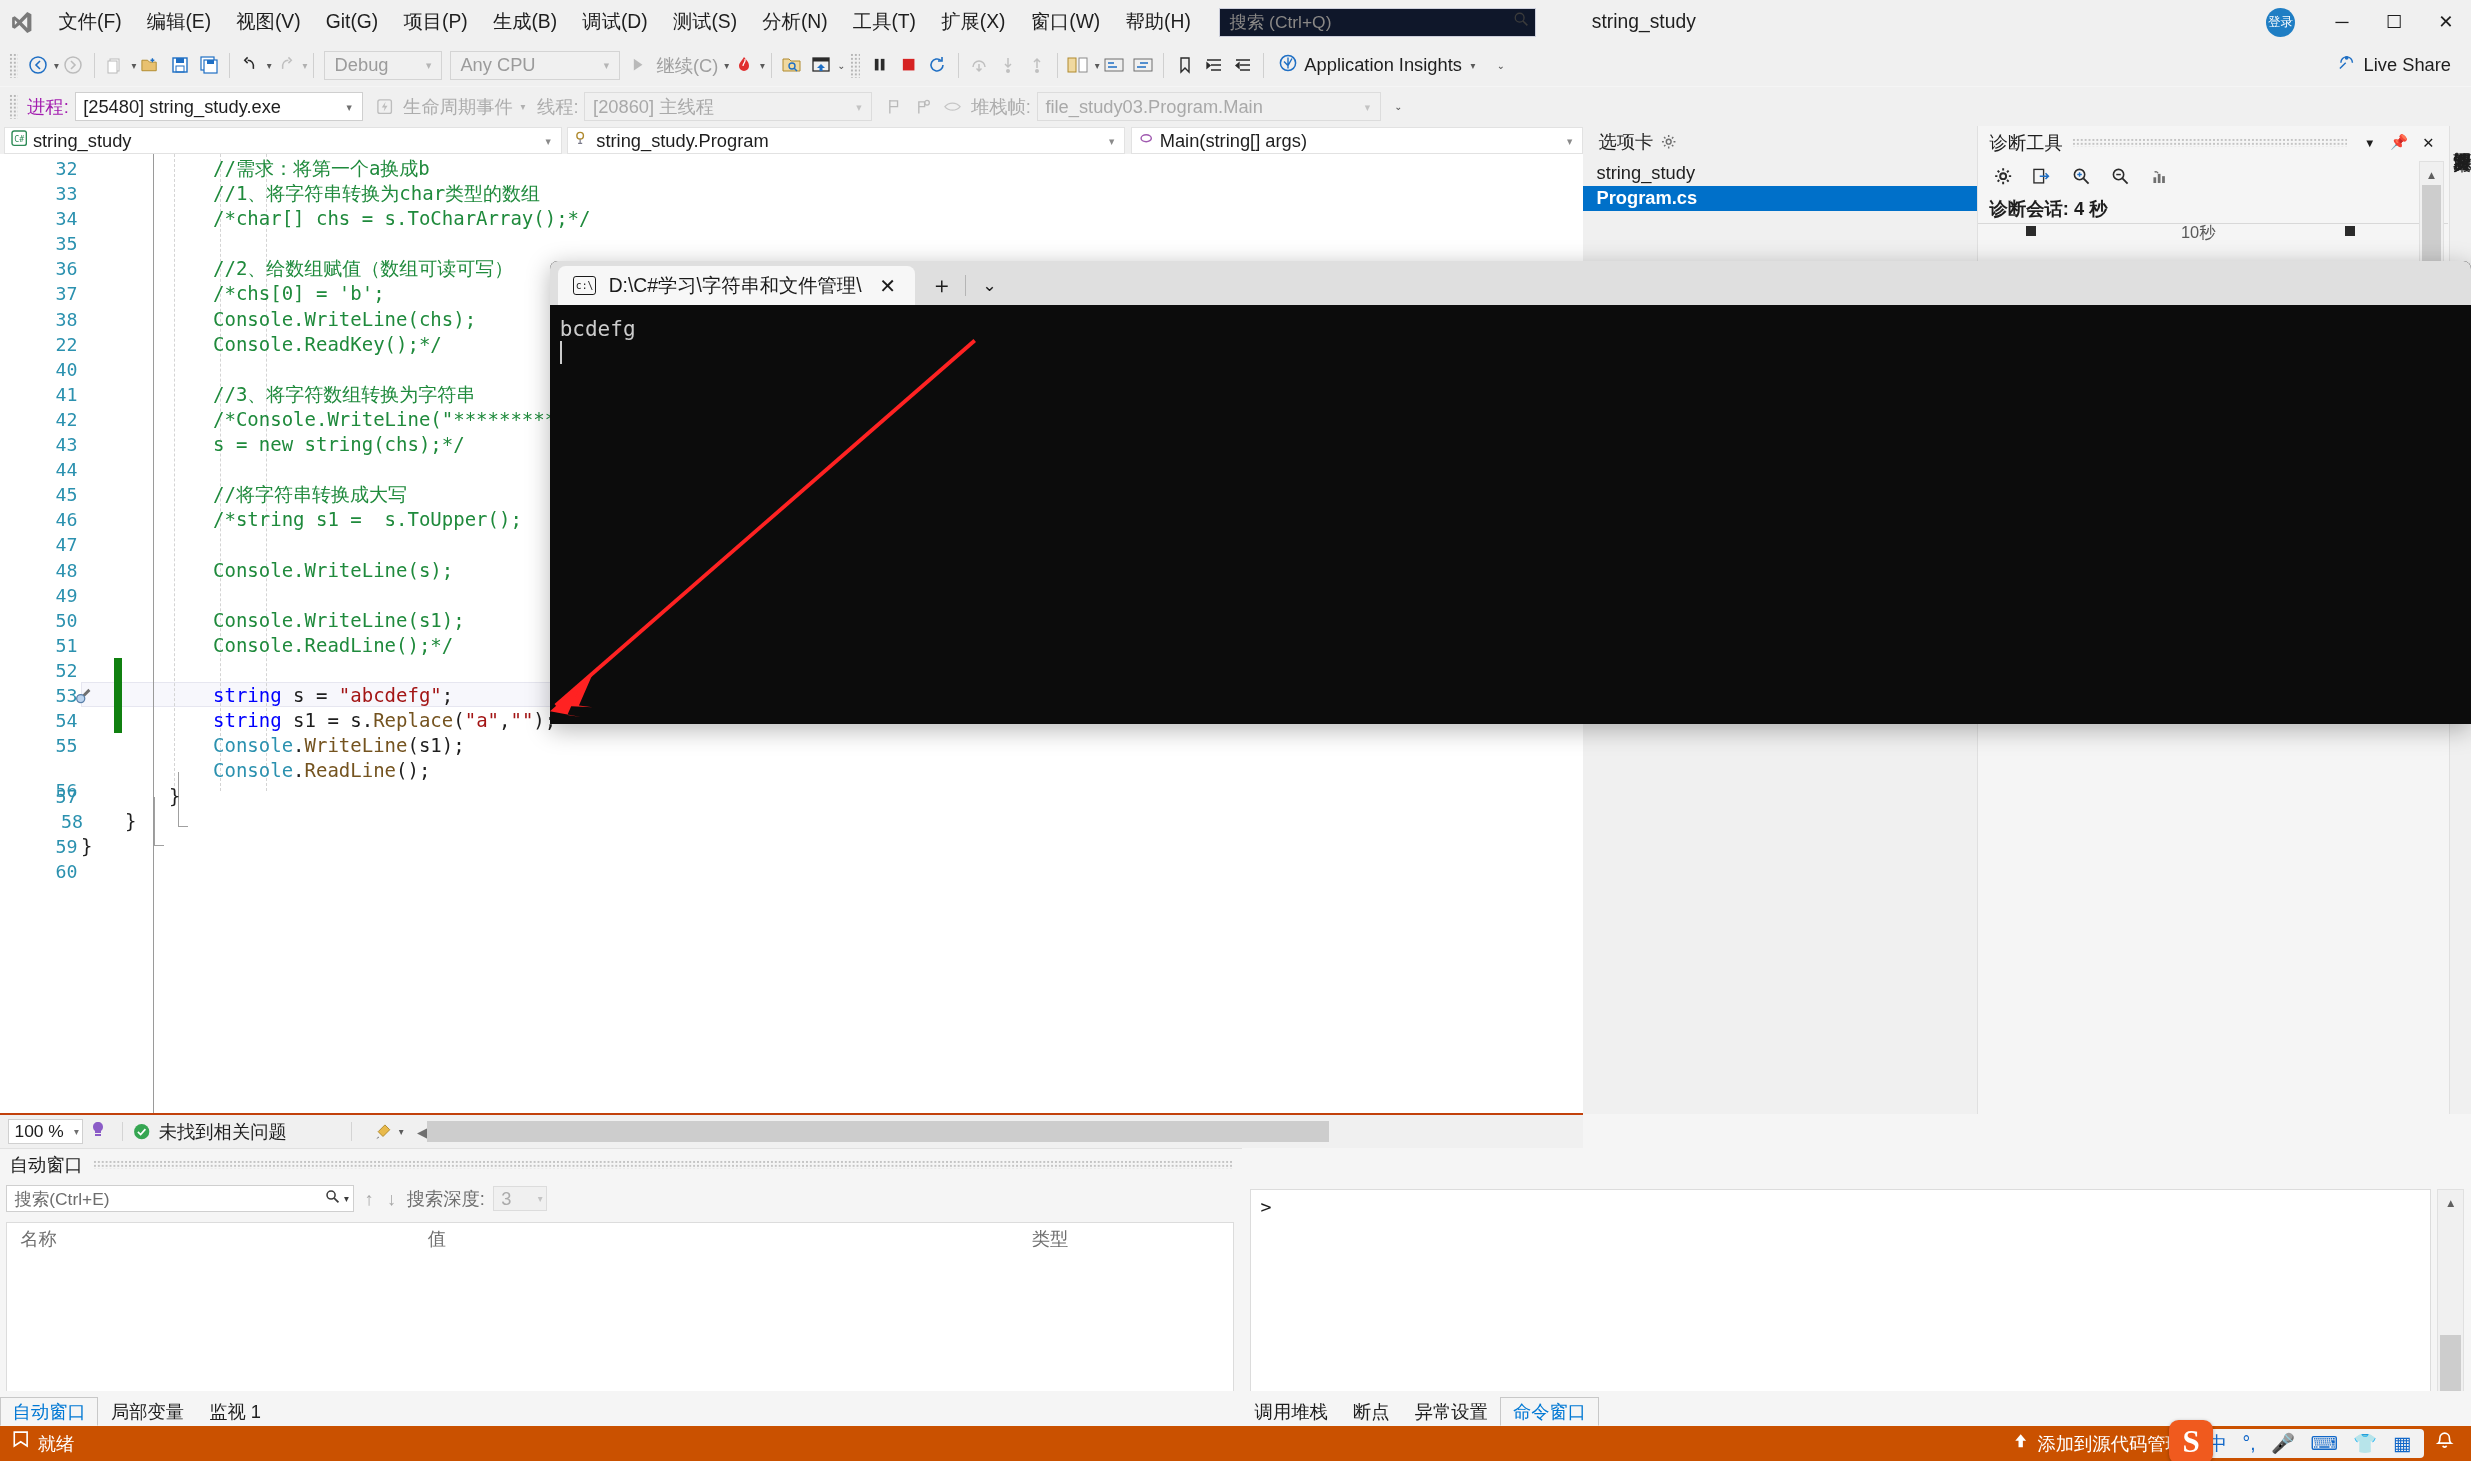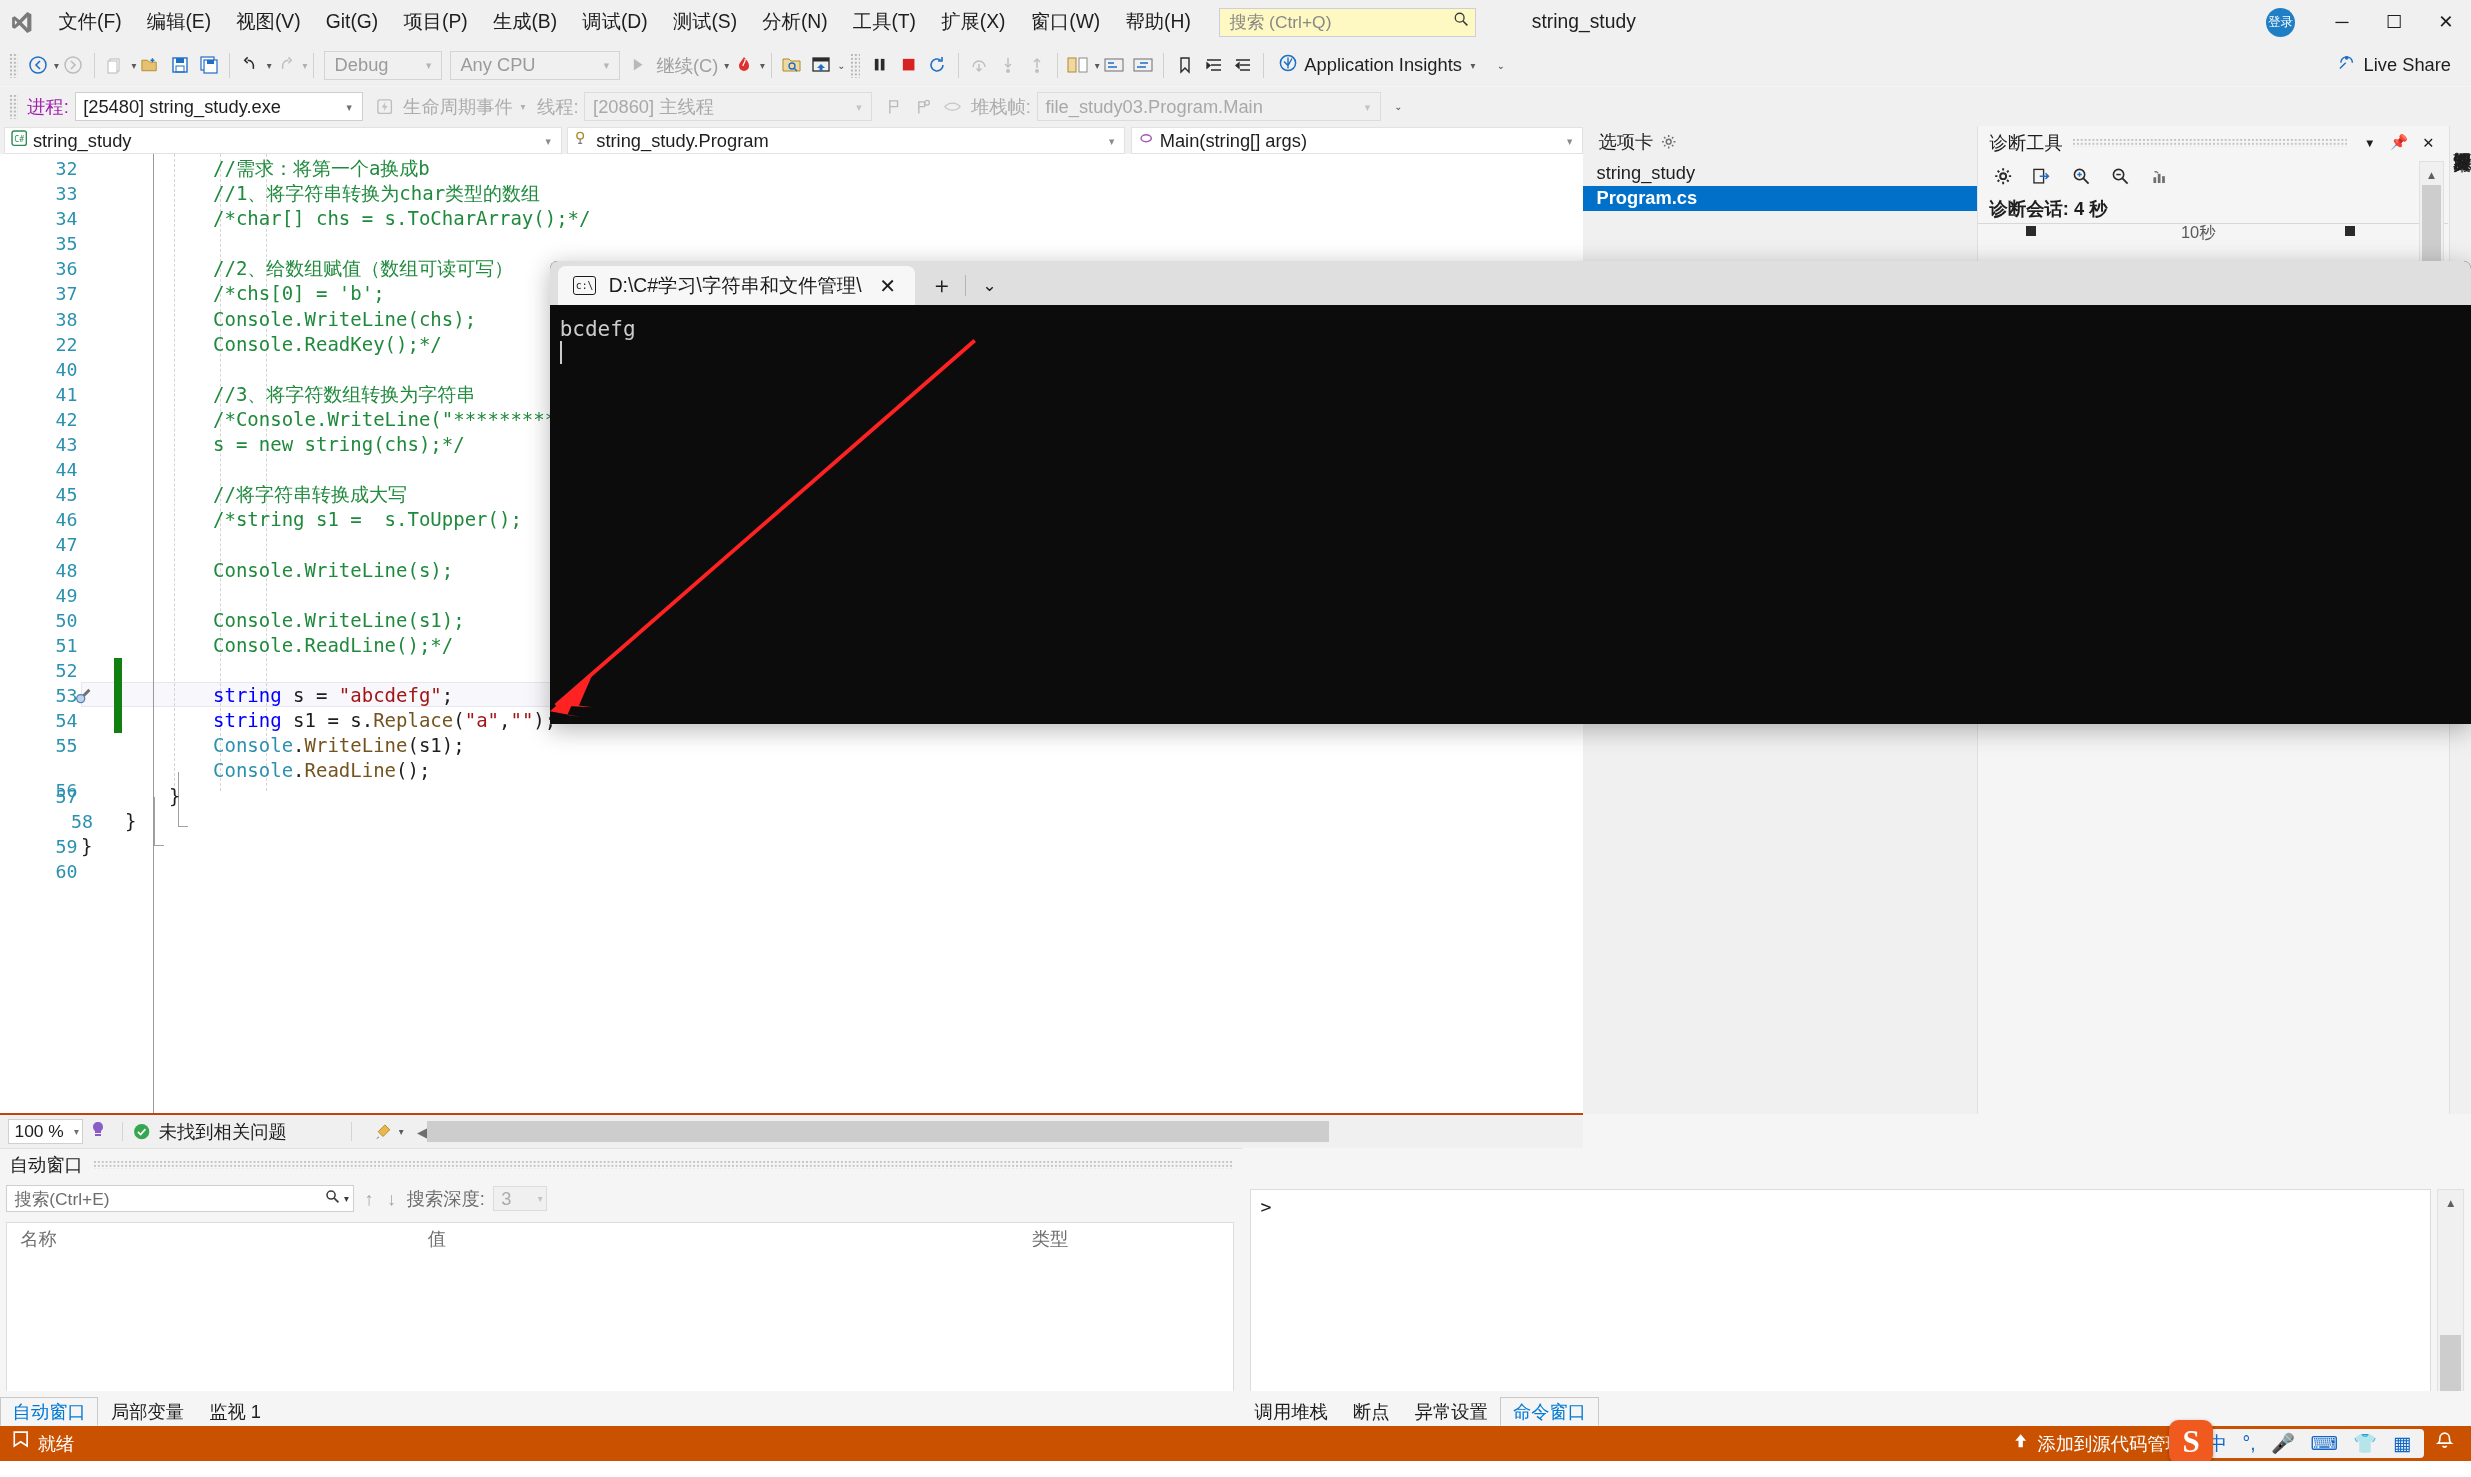--- a/index.html
+++ b/index.html
@@ -17,21 +17,21 @@
   #titlebar {
     position:absolute; left:0; top:0; width:2472px; height:44px;
     background:#f0f0f0; display:flex; align-items:center;
   }
   #vs-logo { width:42px; height:44px; display:flex; align-items:center; justify-content:center; }
   .menu-item {
     padding:0 12.6px; height:44px; line-height:44px; font-size:19.3px; color:#1e1e1e;
     white-space:nowrap; cursor:default;
   }
   #search-box {
-    margin-left:15.4px; width:257px; height:29px; background:#fef9c3;
+    margin-left:15.4px; width:317px; height:29px; background:#0f172a;
     border:1px solid #cccedb; display:flex; align-items:center;
     padding:0 5.8px 0 9.7px; font-size:17.4px; color:#8a8886;
   }
   #search-box .sp { flex:1; }
   #title-text {
     margin-left:56px; font-size:19.3px; color:#1e1e1e; font-weight:400;
   }
   #tb-right { margin-left:auto; display:flex; align-items:center; height:44px; }
   #acct-badge {
     width:29px; height:29px; border-radius:50%; background:#1f7ec4; color:#fff;
@@ -632,21 +632,21 @@
       <div class="lnum" style="left: 13.5px; top: 529px;">53</div>
       <div class="ctext" style="top: 529px; left: 213px;"><span class="kw">string</span><span class="pl"> s = </span><span class="st">"abcdefg"</span><span class="pl">;</span></div>
       <div class="lnum" style="left: 13.5px; top: 554px;">54</div>
       <div class="ctext" style="top: 554px; left: 213px;"><span class="kw">string</span><span class="pl"> s1 = s.</span><span class="mt">Replace</span><span class="pl">(</span><span class="st">"a"</span><span class="pl">,</span><span class="st">""</span><span class="pl">);</span></div>
       <div class="lnum" style="left: 13.5px; top: 579px;">55</div>
       <div class="ctext" style="top: 579px; left: 213px;"><span class="ty">Console</span><span class="pl">.</span><span class="mt">WriteLine</span><span class="pl">(s1);</span></div>
       <div class="lnum" style="left: 13.5px; top: 604px; margin-top: 20px;">56</div>
       <div class="ctext" style="top: 604px; left: 213px;"><span class="ty">Console</span><span class="pl">.</span><span class="mt">ReadLine</span><span class="pl">();</span></div>
       <div class="lnum" style="left: 13.5px; top: 630px;">57</div>
       <div class="ctext" style="top: 630px; left: 169px;"><span class="pl">}</span></div>
-      <div class="lnum" style="left: 29px; top: 655px;">58</div>
+      <div class="lnum" style="left: 19px; top: 655px;">58</div>
       <div class="ctext" style="top: 655px; left: 125px;"><span class="pl">}</span></div>
       <div class="lnum" style="left: 13.5px; top: 680px;">59</div>
       <div class="ctext" style="top: 680px; left: 81px;"><span class="pl">}</span></div>
       <div class="lnum" style="left: 13.5px; top: 705px;">60</div>
       <div class="ctext" style="top: 705px; left: 81px;"></div>
     </div>
 </div>
 
 <div id="zoombar">
   <div id="zoomsel">

